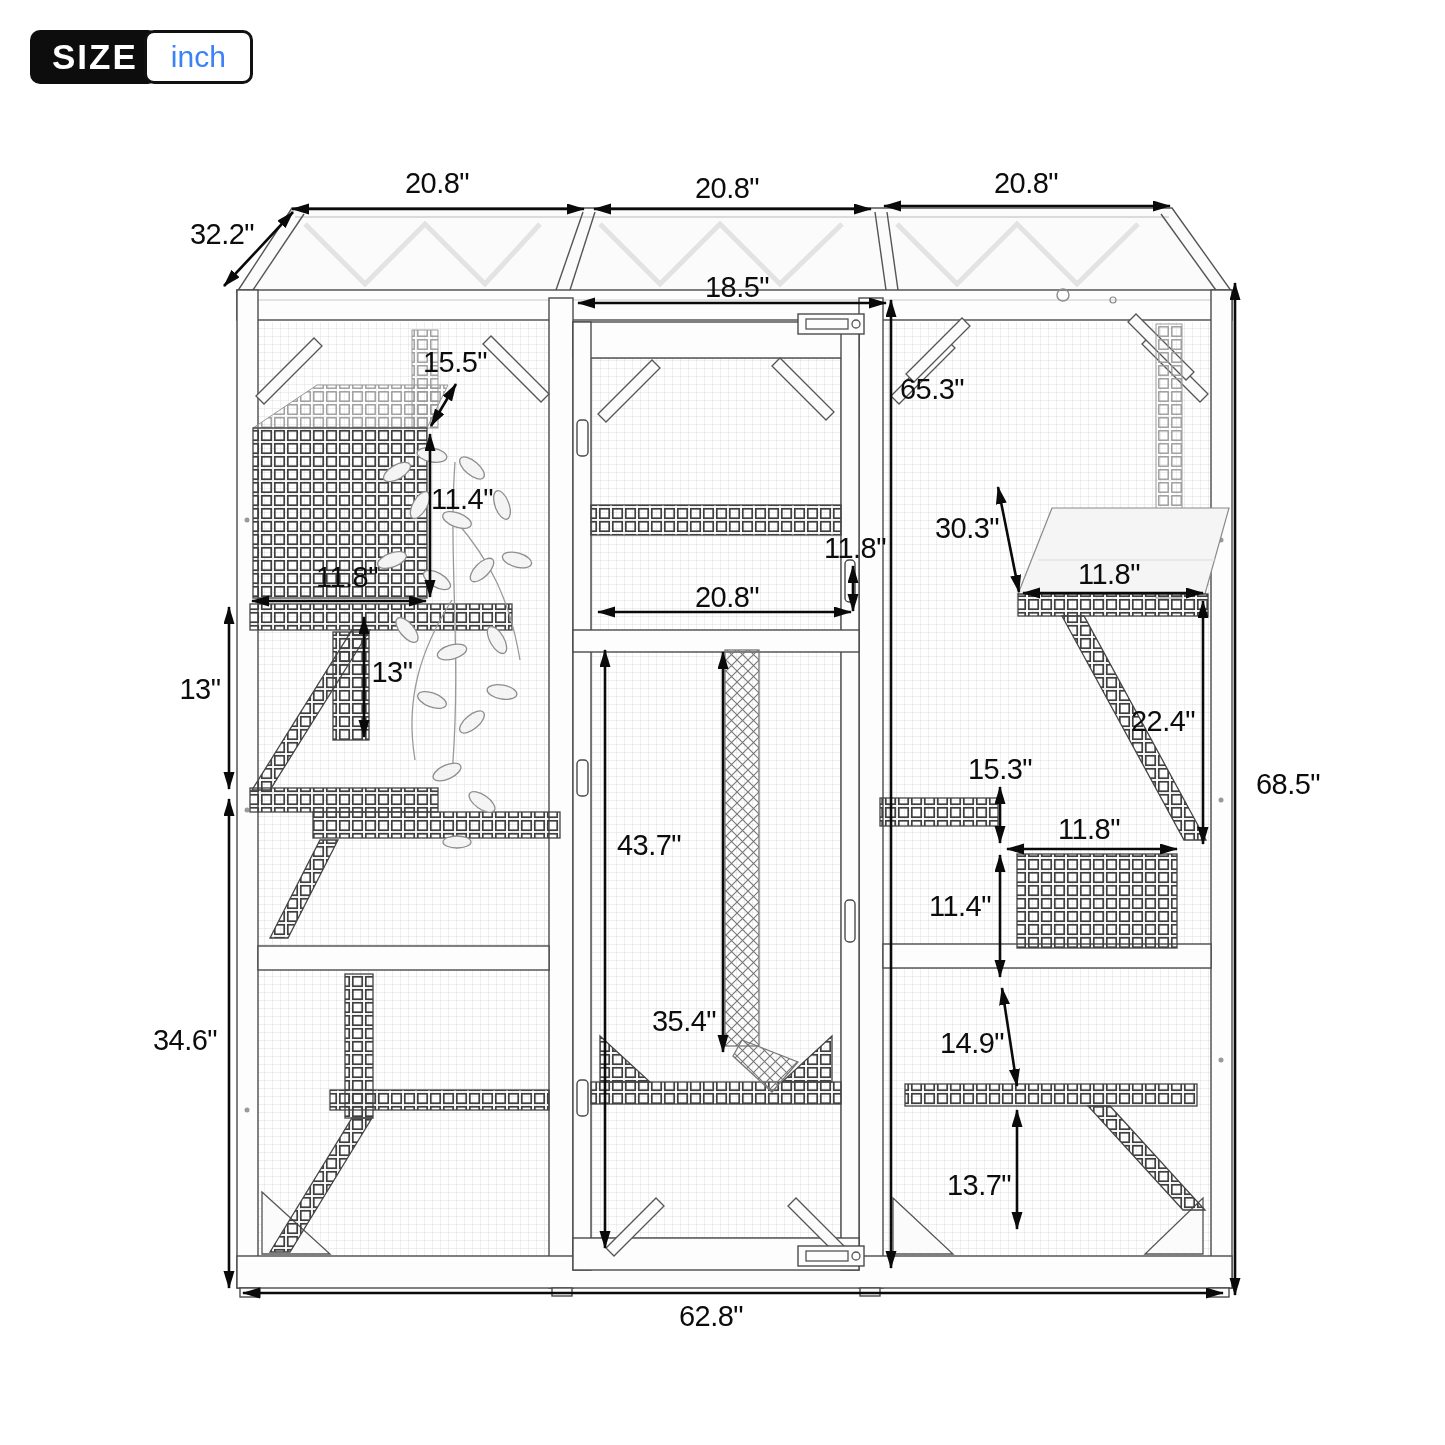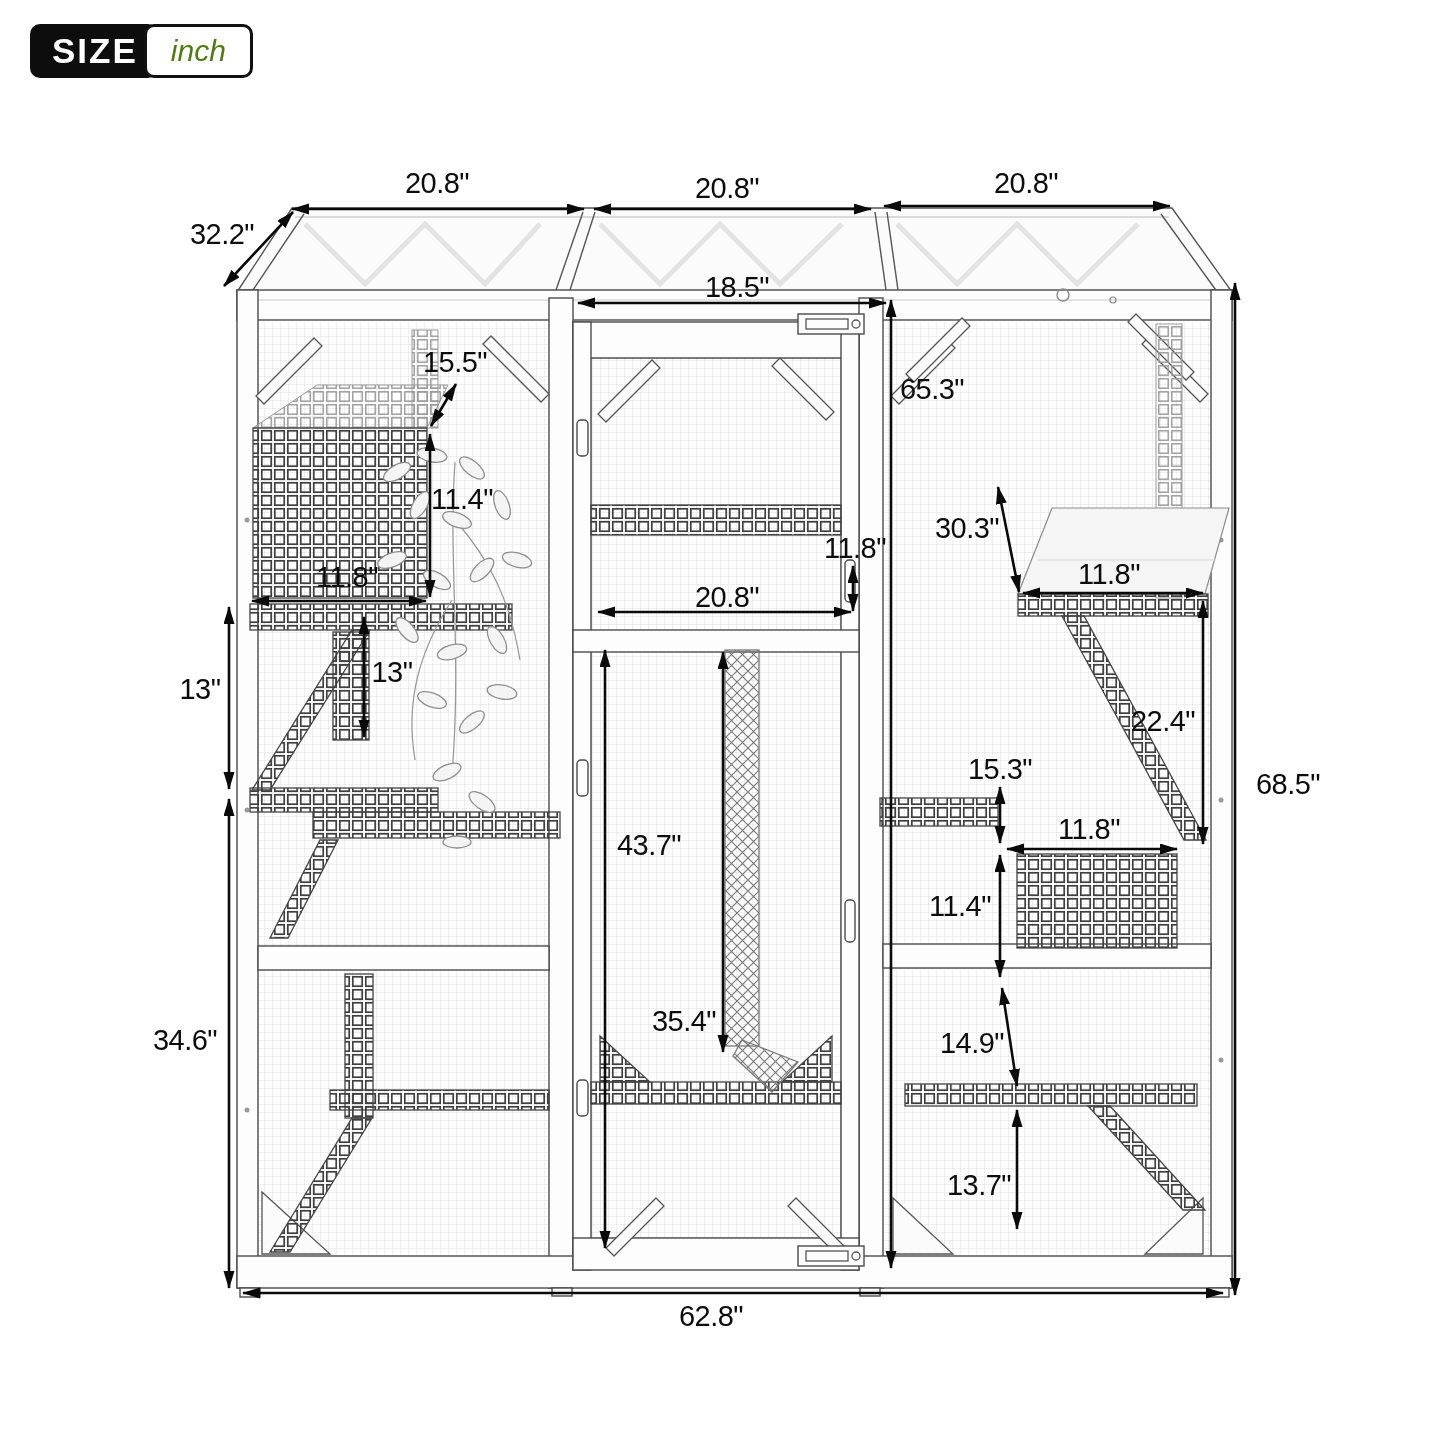--- a/index.html
+++ b/index.html
@@ -1,24 +1,24 @@
 <!DOCTYPE html>
 <html><head>
 <meta charset="utf-8">
 <style>
   html,body{margin:0;padding:0;background:#fff;}
   #canvas{position:relative;width:1445px;height:1445px;background:#fff;overflow:hidden;
           font-family:"Liberation Sans",sans-serif;}
   #drawing{position:absolute;left:0;top:0;}
   
-  .badge{position:absolute;left:30px;top:24px;display:flex;align-items:stretch;height:54px;}
+  .badge{position:absolute;left:30px;top:30px;display:flex;align-items:stretch;height:54px;}
   .size-chip{background:#0d0d0d;color:#fff;border-radius:10px;display:flex;align-items:center;
              padding:0 20px 0 22px;font-size:35px;font-weight:bold;letter-spacing:2px;z-index:1;}
   .unit-chip{background:#fff;border:3px solid #111;border-radius:10px;display:flex;align-items:center;
-             padding:12px 24px;font-size:30px;color:#4d7c0f;margin-left:-14px;z-index:2;font-style:italic;}
+             padding:12px 24px;font-size:30px;color:#3b82f6;margin-left:-14px;z-index:2;}
   
   .dim-label{position:absolute;transform:translate(-50%,-50%);font-size:29px;color:#0c0c0c;
              white-space:nowrap;letter-spacing:-0.5px;}
   
   .dim{stroke:#0a0a0a;stroke-width:2.6;fill:none;
        marker-start:url(#ah);marker-end:url(#ah);}
   .wood{fill:#fdfdfd;stroke:#4a4a4a;stroke-width:1.4;}
   .gusset{fill:#fbfbfb;stroke:#555;stroke-width:1.3;}
   .meshB{fill:url(#boldMesh);stroke:#444;stroke-width:1.3;}
   .meshBL{fill:url(#boldMeshLight);stroke:#999;stroke-width:1;}

